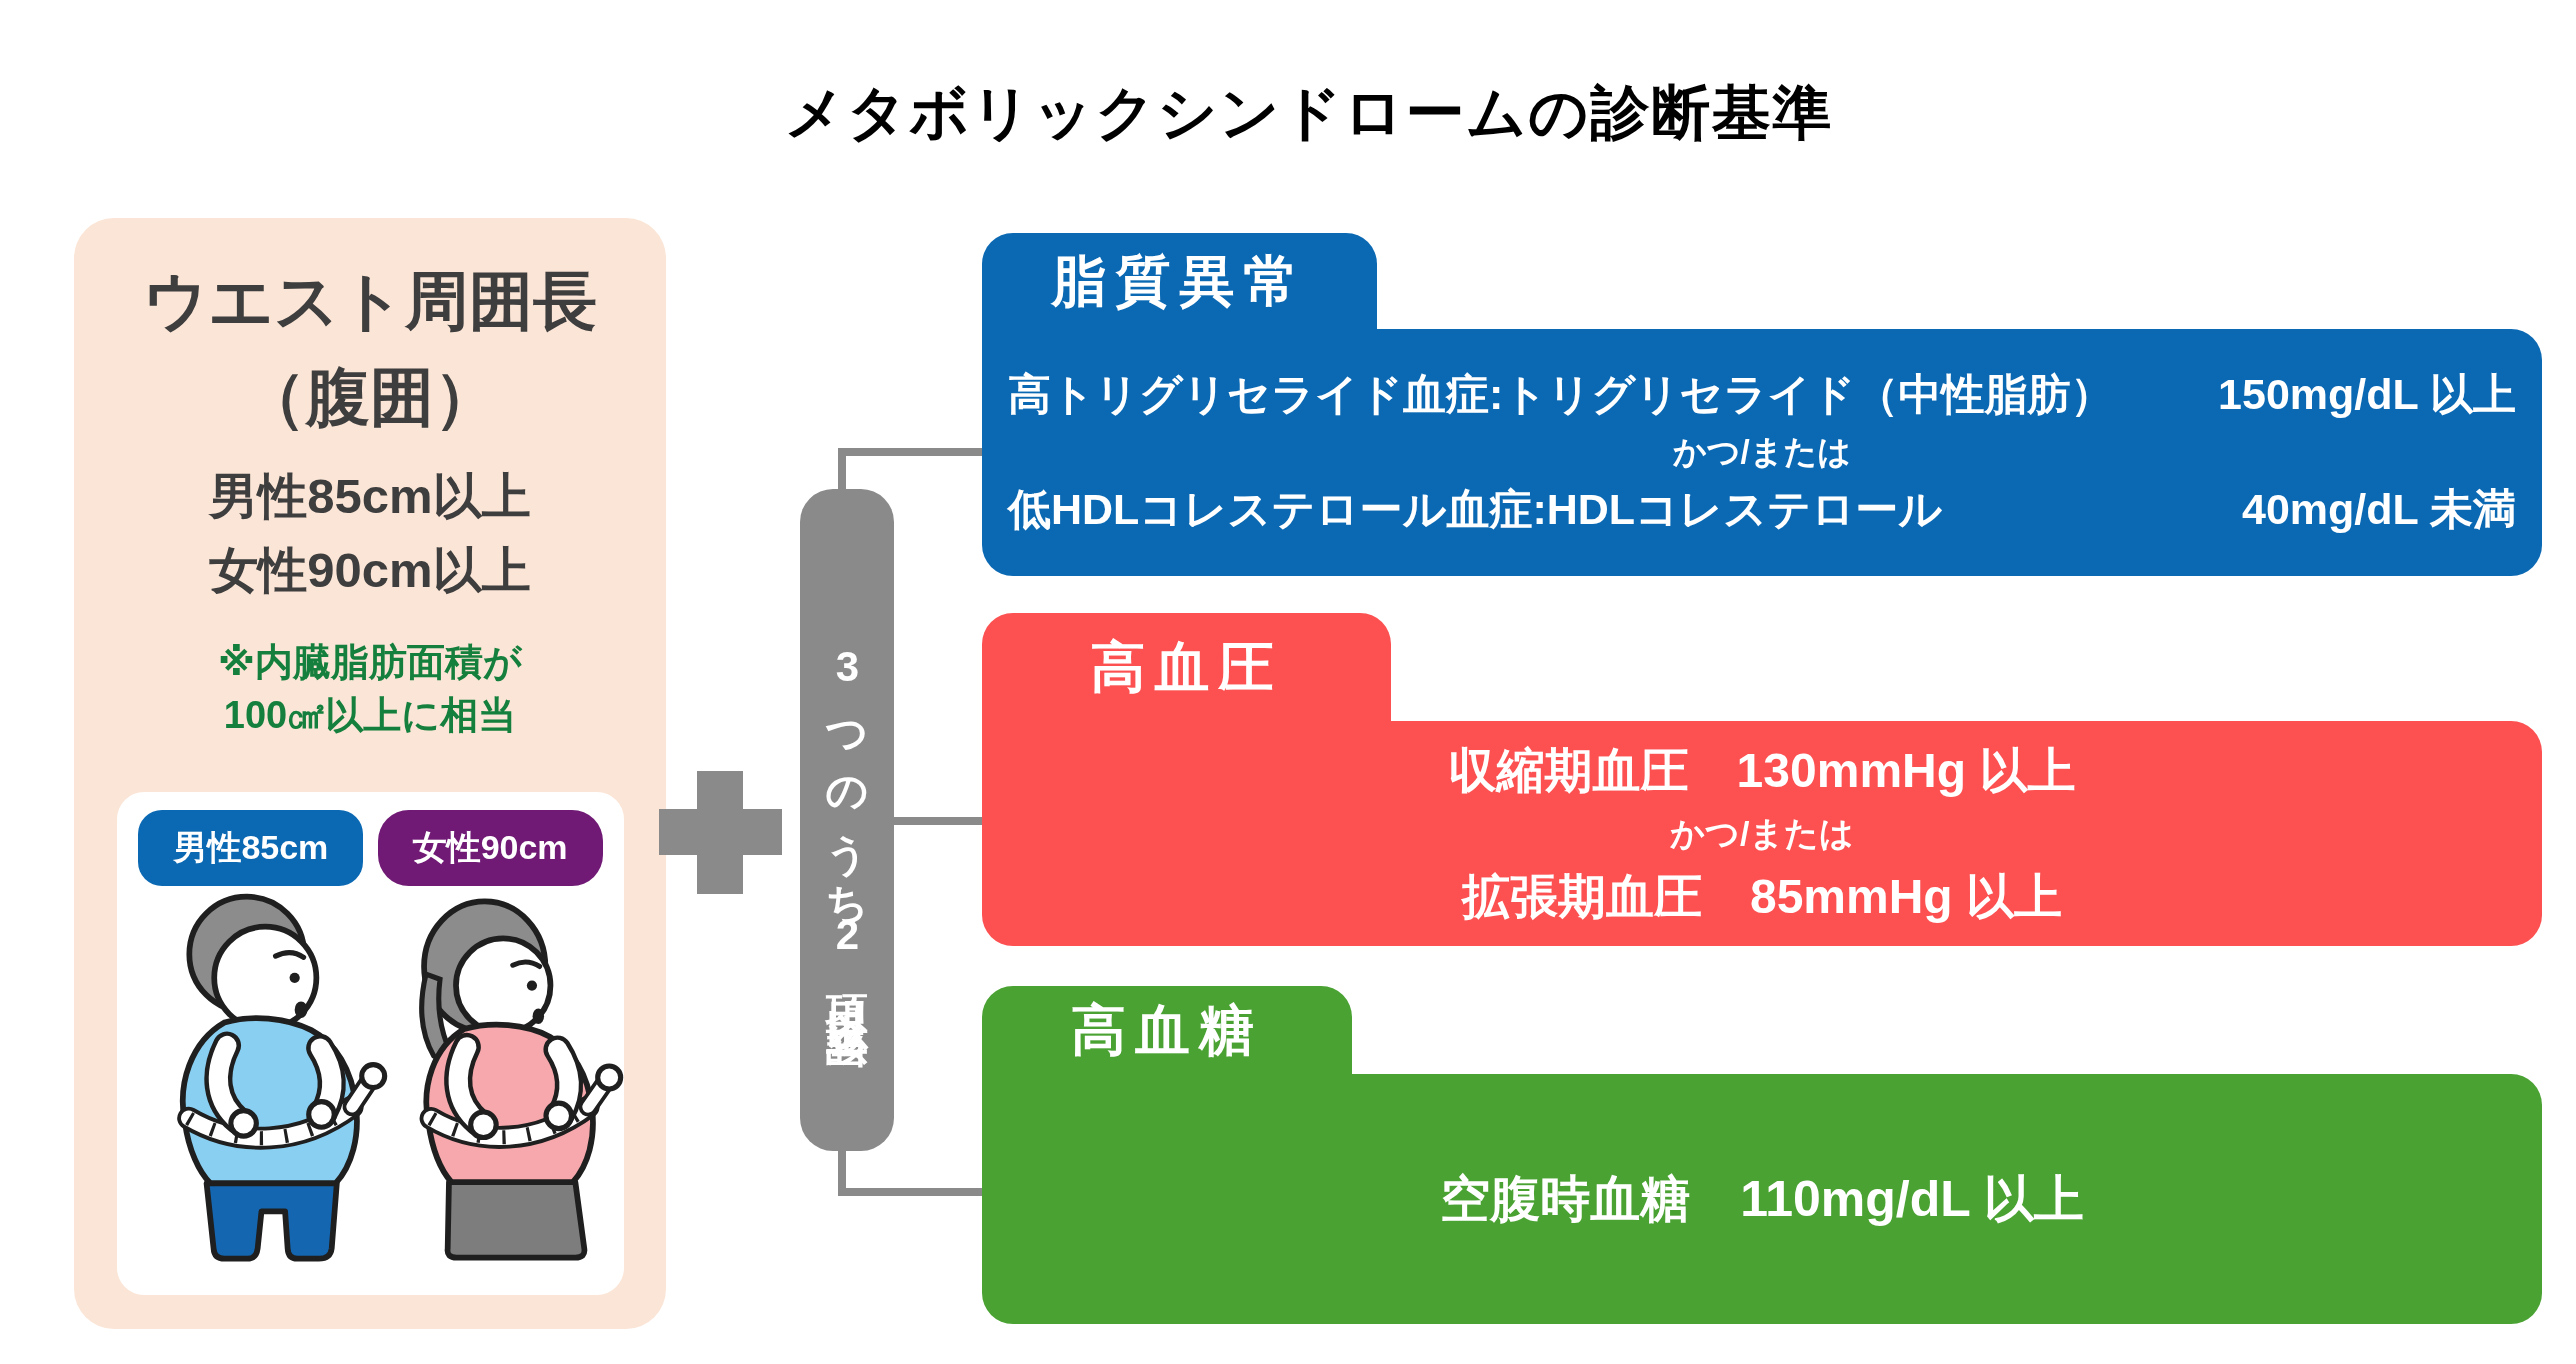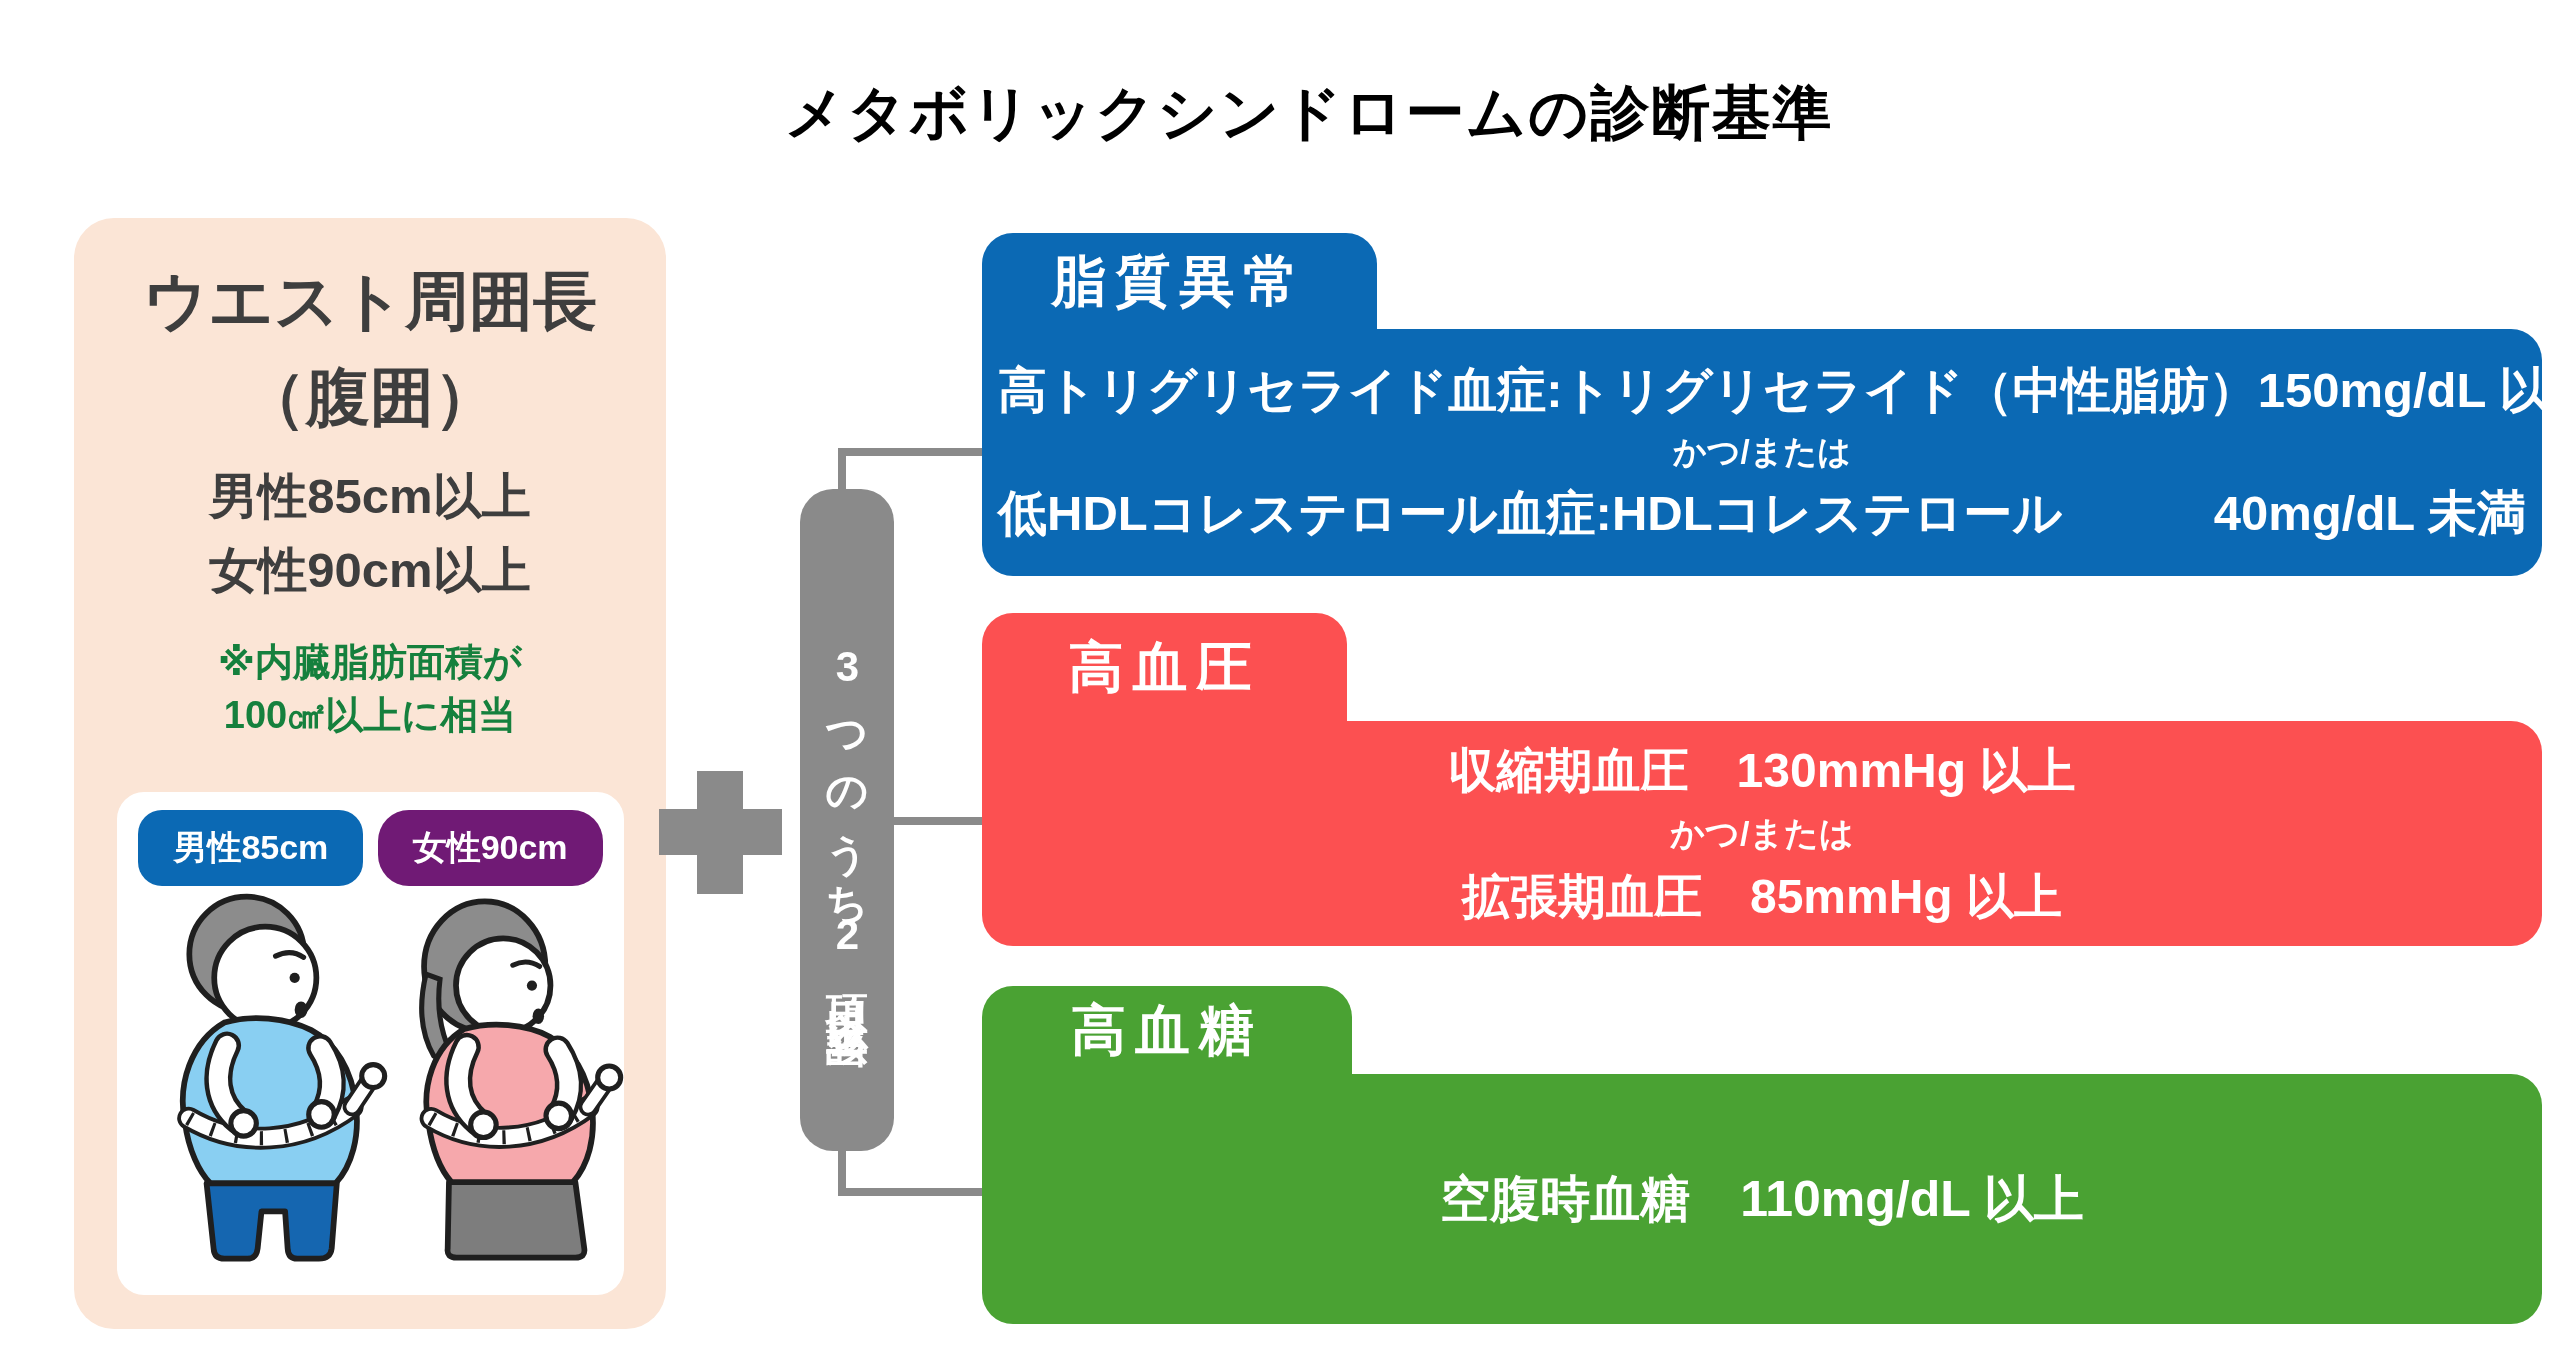--- a/index.html
+++ b/index.html
@@ -84,30 +84,30 @@
   .cbox .body {
     position:absolute; left:0; right:0; bottom:0;
     border-radius:0 31px 31px 31px;
     display:flex; flex-direction:column; justify-content:center;
     color:#fff; font-weight:700;
   }
   .cbox.lipid  { top:233px;  height:343px; }
   .cbox.lipid .tab  { width:395px; height:98px; background:#0b69b4; }
   .cbox.lipid .body { top:96px; background:#0b69b4; }
   .cbox.bp     { top:613px; height:333px; }
-  .cbox.bp .tab     { width:365px; height:110px; background:#fc5051; }
+  .cbox.bp .tab     { width:409px; height:110px; background:#fc5051; }
   .cbox.bp .body    { top:108px; background:#fc5051; }
   .cbox.glucose{ top:986px; height:338px; }
   .cbox.glucose .tab  { width:370px; height:90px; background:#4aa233; }
   .cbox.glucose .body { top:88px; background:#4aa233; }
 
   .box-row { white-space:nowrap; }
   .box-row.split {
     display:flex; justify-content:space-between; align-items:baseline;
-    padding:0 16px; font-size:49px;
+    padding:0 26px; font-size:43px;
   }
   .box-row.center { text-align:center; }
   .cbox.lipid  .box-row.center { font-size:33px; margin:5.7px 0; }
   .cbox.bp     .box-row.main   { font-size:48px; }
   .cbox.bp     .box-row.center.small { font-size:34px; margin:8px 0; }
   .cbox.glucose .box-row.main  { font-size:50px; }
 </style>
 </head>
 <body>
 

